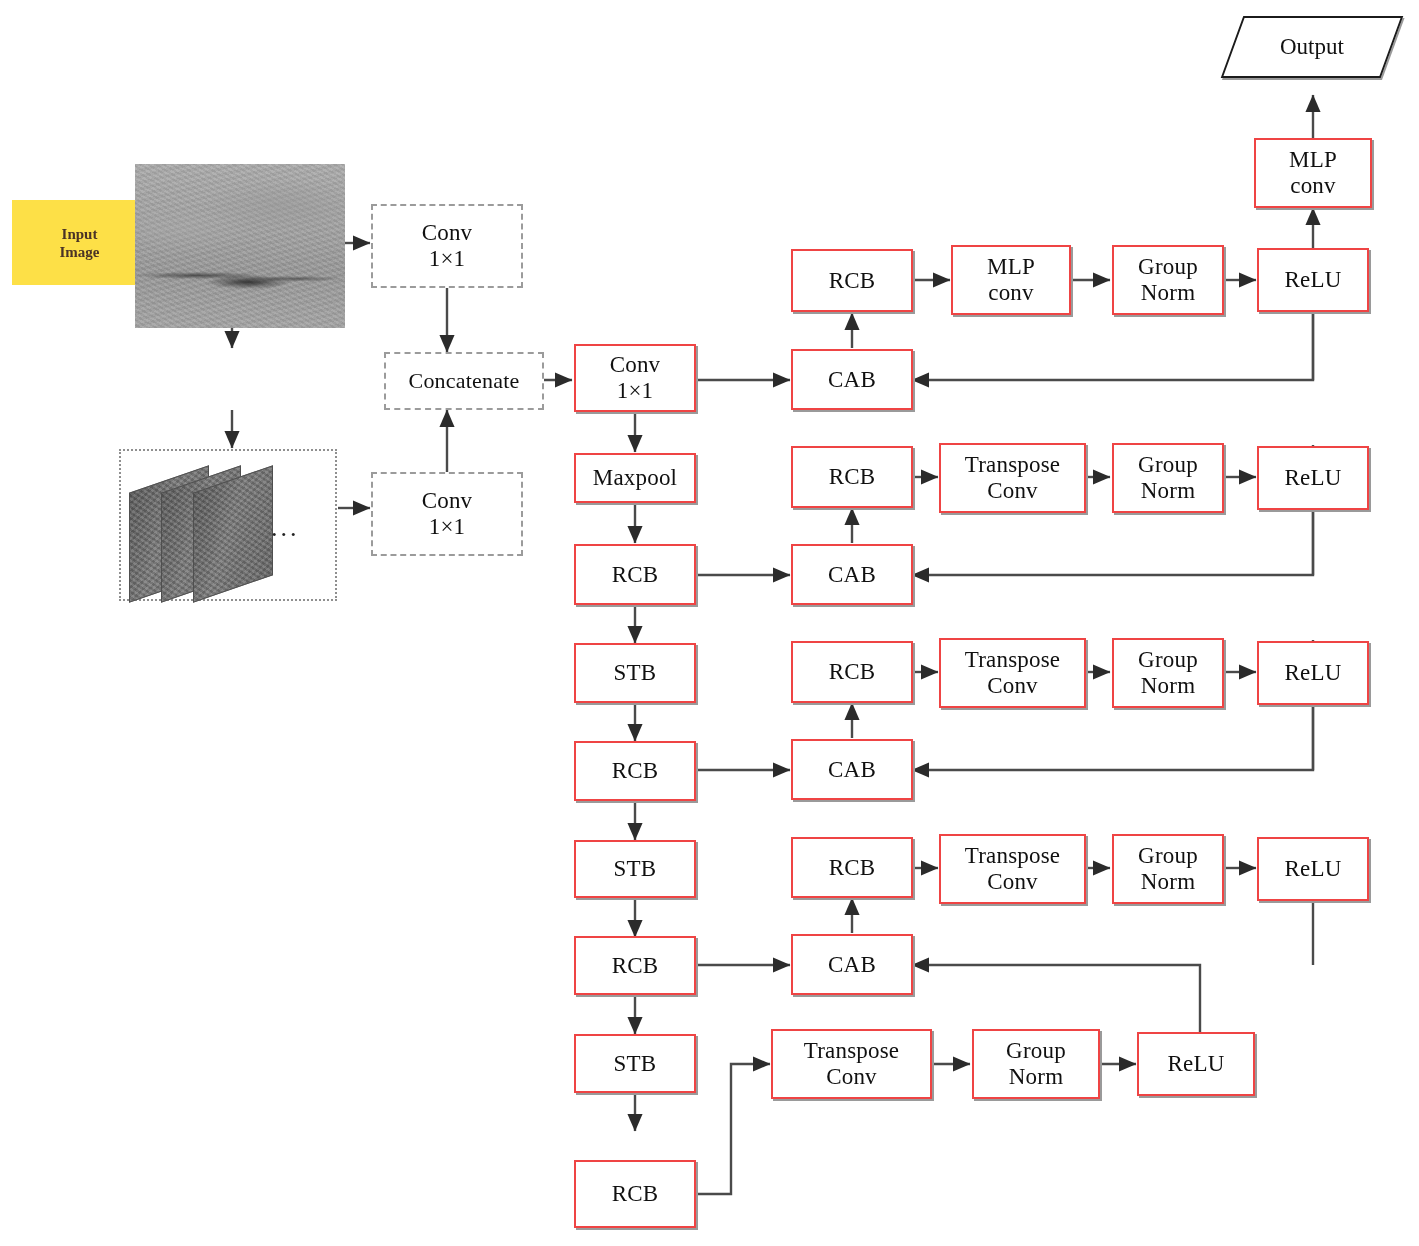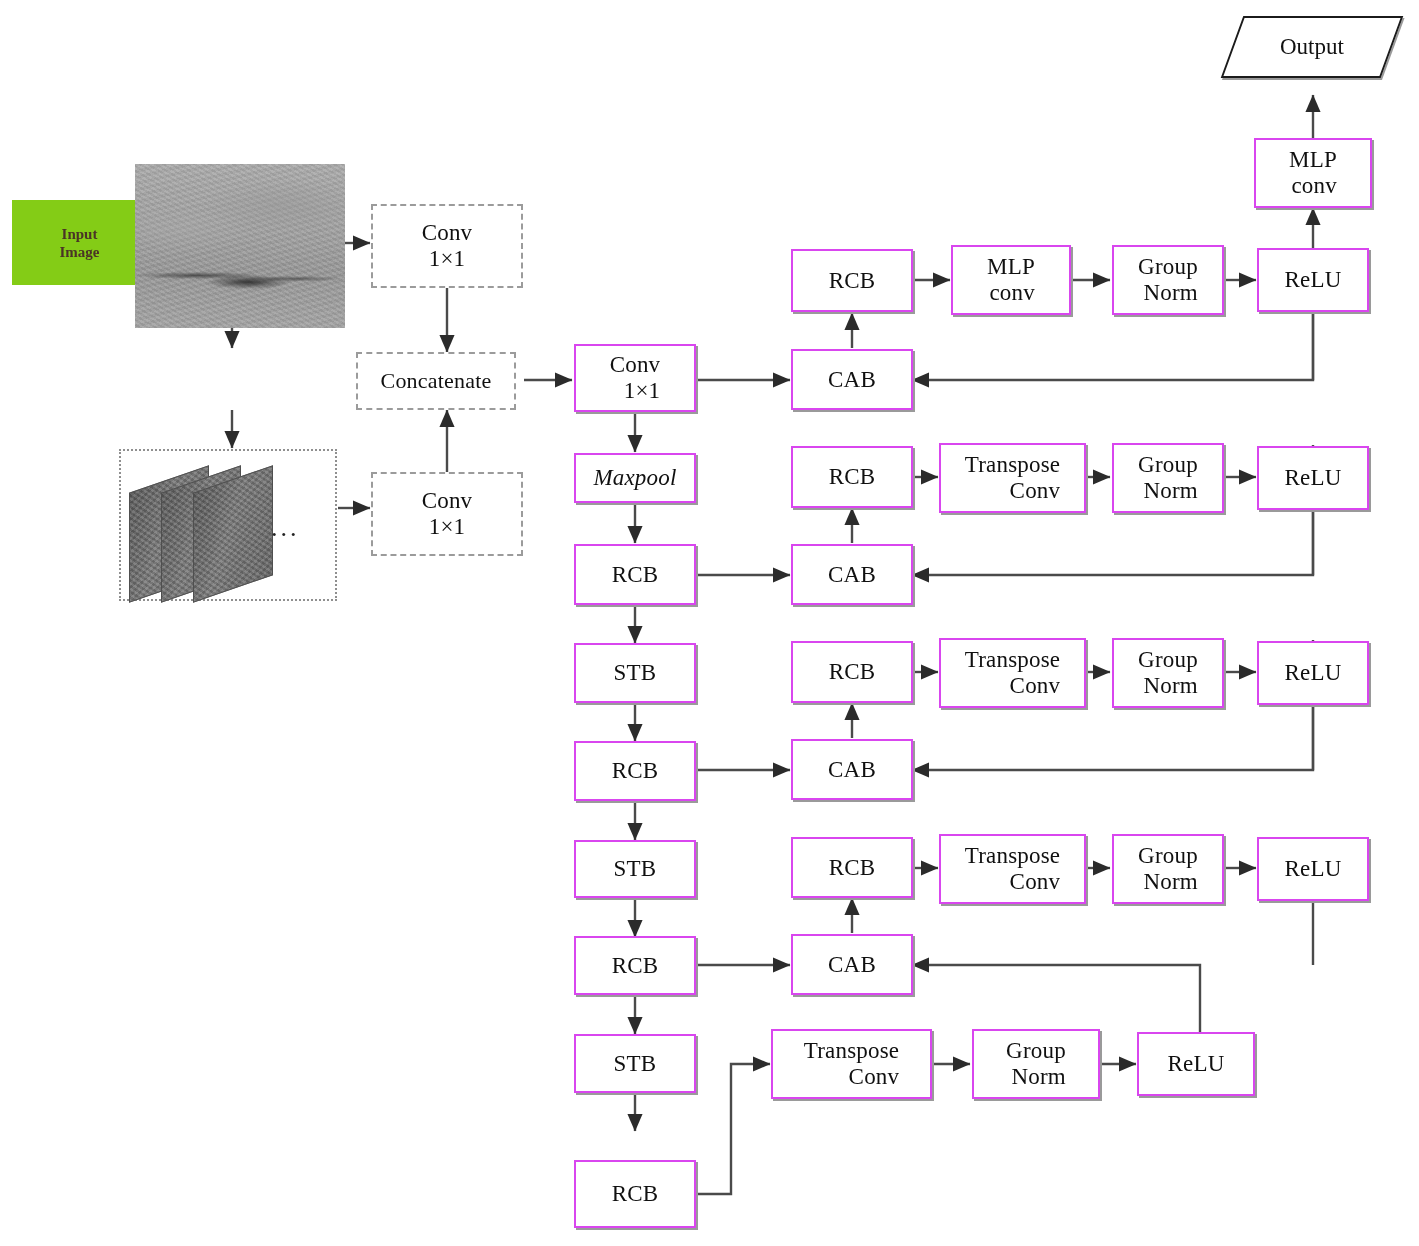--- a/index.html
+++ b/index.html
@@ -30,23 +30,22 @@
     text-align:center;
     line-height:1.12;
     background:#ffffff;
     color:#101010;
     white-space:pre-line;
     font-size:23px;
     letter-spacing:0.2px;
   }
   
   .solid{
-    border:2px solid #d946ef;
+    border:2px solid #ef4444;
     box-shadow:2px 2px 0 0 #9a9a9a;
-    text-align:right;
   }
   
   .dashed{
     border:2px dashed #9b9b9b;
   }
   
   .parallelogram{
     position:absolute;
     box-sizing:border-box;
     display:flex;
@@ -62,21 +61,21 @@
     font-size:23px;
   }
   .plainlabel{
     position:absolute;
     display:flex;
     align-items:center;
     justify-content:center;
     text-align:center;
     font-size:15px;
     color:#4a3326;
-    background:#84cc16;
+    background:#fde047;
     line-height:1.2;
     white-space:pre-line;
     font-weight:600;
   }
   
   .photo{
     position:absolute;
     background-color:#9e9e9e;
     background-image:
       radial-gradient(ellipse 60px 10px at 54% 72%, rgba(35,35,35,.85), rgba(120,120,120,0) 70%),
@@ -211,26 +210,26 @@
     <div class="plane" style="left:72px;top:28px;width:78px;height:108px;"></div>
     <div class="ellipsis" style="left:150px;top:64px;">...</div>
   </div>
 
   <div class="node dashed" style="left:371px;top:204px;width:152px;height:84px;">Conv
 1×1</div>
 
   <div class="node dashed" style="left:371px;top:472px;width:152px;height:84px;">Conv
 1×1</div>
 
-  <div class="node dashed" style="left:356px;top:352px;width:160px;height:58px;font-size:22px;">Concatenate</div>
+  <div class="node dashed" style="left:384px;top:352px;width:160px;height:58px;font-size:22px;">Concatenate</div>
 
   <div class="node solid" style="left:574px;top:344px;width:122px;height:68px;">Conv
 1×1</div>
 
-  <div class="node solid" style="left:574px;top:453px;width:122px;height:50px;font-style:italic;">Maxpool</div>
+  <div class="node solid" style="left:574px;top:453px;width:122px;height:50px;">Maxpool</div>
 
   <div class="node solid" style="left:574px;top:544px;width:122px;height:61px;">RCB</div>
 
   <div class="node solid" style="left:574px;top:643px;width:122px;height:60px;">STB</div>
 
   <div class="node solid" style="left:574px;top:741px;width:122px;height:60px;">RCB</div>
 
   <div class="node solid" style="left:574px;top:840px;width:122px;height:58px;">STB</div>
 
   <div class="node solid" style="left:574px;top:936px;width:122px;height:59px;">RCB</div>

